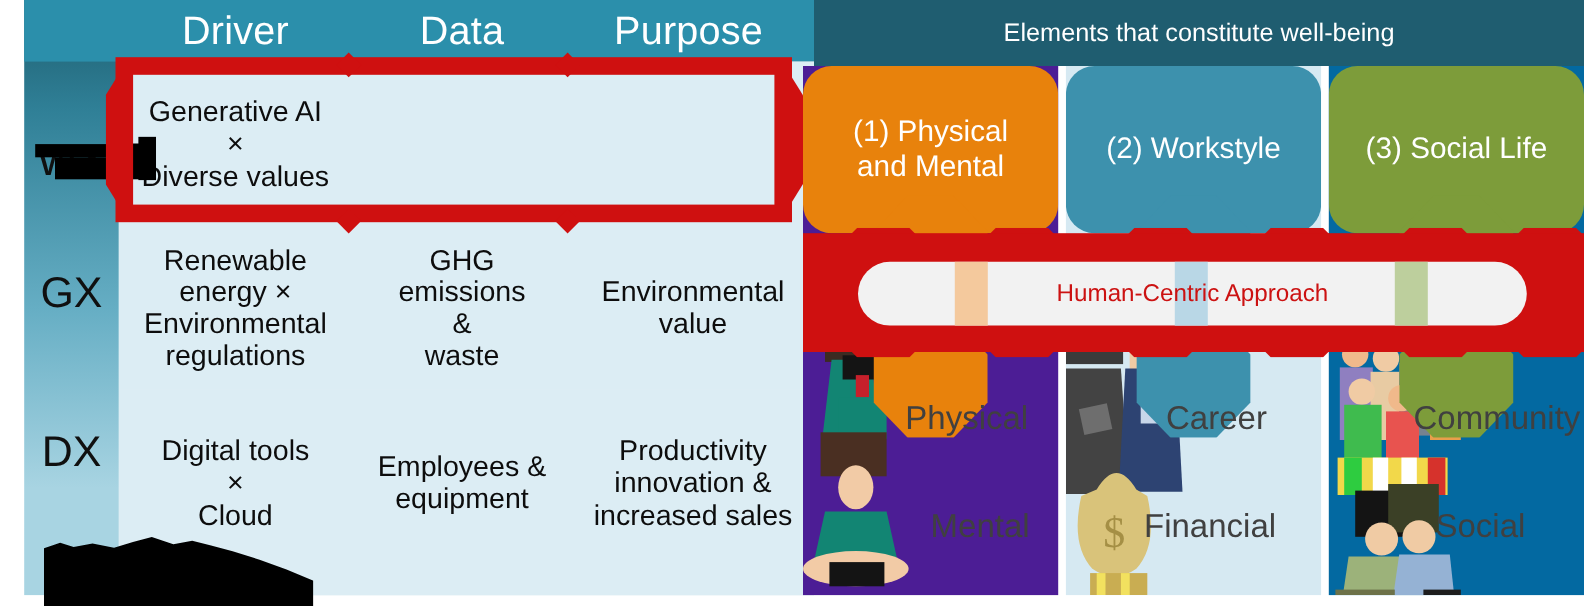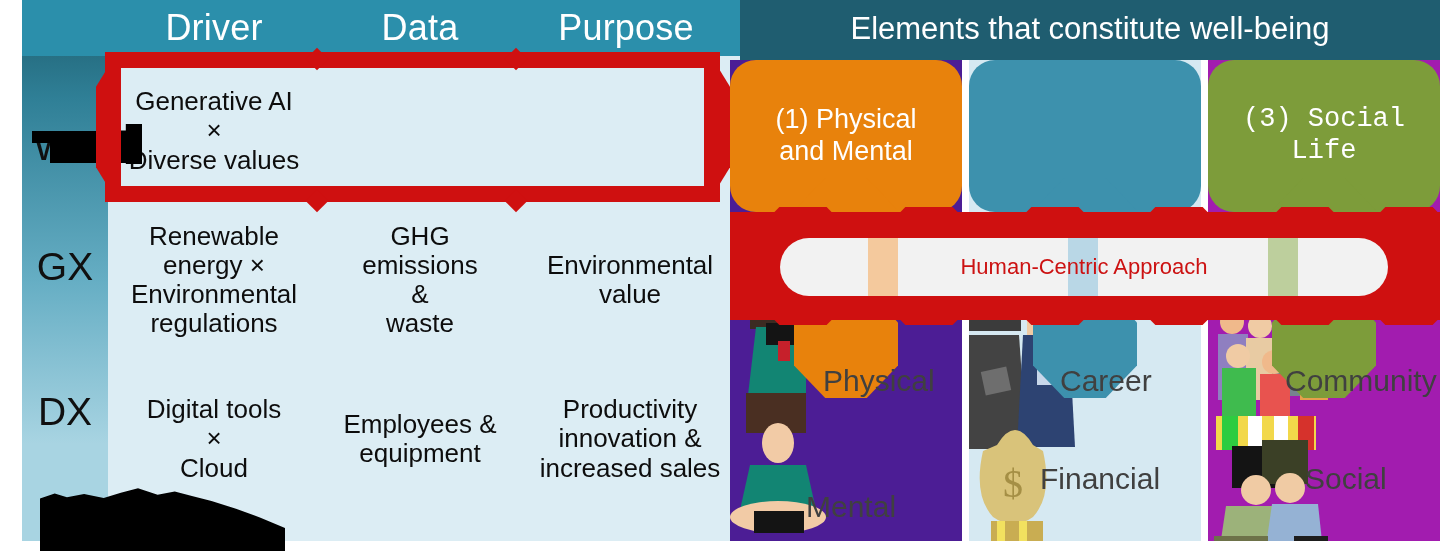--- a/index.html
+++ b/index.html
@@ -56,26 +56,26 @@
   .diamond{position:absolute;width:16px;height:16px;background:#cf1010;transform:rotate(45deg);}
   .d-t1{left:309px;top:51px;}
   .d-t2{left:508px;top:51px;}
   .d-b1{left:309px;top:193px;}
   .d-b2{left:508px;top:193px;}
 
   
   .right-panel{position:absolute;left:720px;top:0;width:720px;height:541px;}
   .right-header{position:absolute;left:20px;top:0;width:700px;height:60px;background:#1f5d70;}
   .right-header-title{position:absolute;left:20px;top:0;width:700px;height:60px;line-height:58px;
-    text-align:center;color:#fff;font-size:31px;}
+    text-align:center;color:#fff;font-size:23px;}
 
   .rcol{position:absolute;top:60px;width:232px;height:481px;overflow:hidden;}
   .rcol.c1{left:10px;background:#4c1d95;}
   .rcol.c2{left:249px;background:#d6e9f2;}
-  .rcol.c3{left:488px;background:#a21caf;font-family:Liberation Mono, monospace;}
+  .rcol.c3{left:488px;background:#0369a1;}
 
   .bubble{position:absolute;left:0;top:0;width:232px;height:152px;border-radius:26px;}
   .bubble.b1{background:#e8820c;}
   .bubble.b2{background:#3d91ad;}
   .bubble.b3{background:#7d9c3a;}
   .bubble-label{position:absolute;left:0;top:0;width:232px;height:152px;
     display:flex;align-items:center;justify-content:center;text-align:center;
     color:#ffffff;font-size:27px;line-height:1.18;padding:0 8px;box-sizing:border-box;}
 
   
@@ -102,21 +102,21 @@
     border-radius:29px;}
   .ribbon-notch{position:absolute;top:238px;width:30px;height:58px;}
   .rn1{left:148px;background:#f4c99d;}
   .rn2{left:348px;background:#b9d7e6;}
   .rn3{left:548px;background:#bdcf9d;}
   .ribbon-text{position:absolute;left:60px;top:238px;width:608px;height:58px;
     display:flex;align-items:center;justify-content:center;color:#cc1212;font-size:22px;}
 
   .sublabel{position:absolute;color:#404040;font-size:30px;}
   .sl-phys{left:823px;top:364px;}
-  .sl-ment{left:806px;top:462px;margin-top:28px;}
+  .sl-ment{left:846px;top:462px;}
   .sl-care{left:1060px;top:364px;}
   .sl-fina{left:1040px;top:462px;}
   .sl-comm{left:1285px;top:364px;}
   .sl-soci{left:1305px;top:462px;}
 
   
   .fig{position:absolute;}
   svg{display:block;}
 </style>
 </head>
@@ -207,20 +207,21 @@
           <path d="M40 180 Q58 150 76 180 L86 186 Q96 230 76 252 Q56 266 36 252 Q16 230 26 186 Z" fill="#d9c37a"></path>
           <text x="56" y="232" font-family="Liberation Serif, serif" font-size="40" fill="#a58f45" text-anchor="middle">$</text>
           <rect x="34" y="256" width="52" height="44" fill="#c9ad52"></rect>
           <rect x="40" y="256" width="8" height="44" fill="#f2e15f"></rect>
           <rect x="62" y="256" width="8" height="44" fill="#f2e15f"></rect>
         </svg>
       </div>
       <div class="bubble b2"></div>
       <div class="oct top o2"></div>
       <div class="oct bot o2"></div>
+      <div class="bubble-label">(2) Workstyle</div>
     </div>
 
     <div class="rcol c3">
       <div class="fig" style="left:-6px;top:200px;">
         <svg width="130" height="300" viewBox="0 0 130 300">
           <rect x="24" y="0" width="36" height="58" fill="#2c2c2c"></rect>
           <rect x="62" y="0" width="40" height="58" fill="#6b6b6b"></rect>
           <circle cx="30" cy="62" r="12" fill="#f0b98b"></circle>
           <rect x="16" y="74" width="30" height="66" fill="#8f7fc0"></rect>
           <circle cx="58" cy="66" r="12" fill="#f0cba4"></circle>

